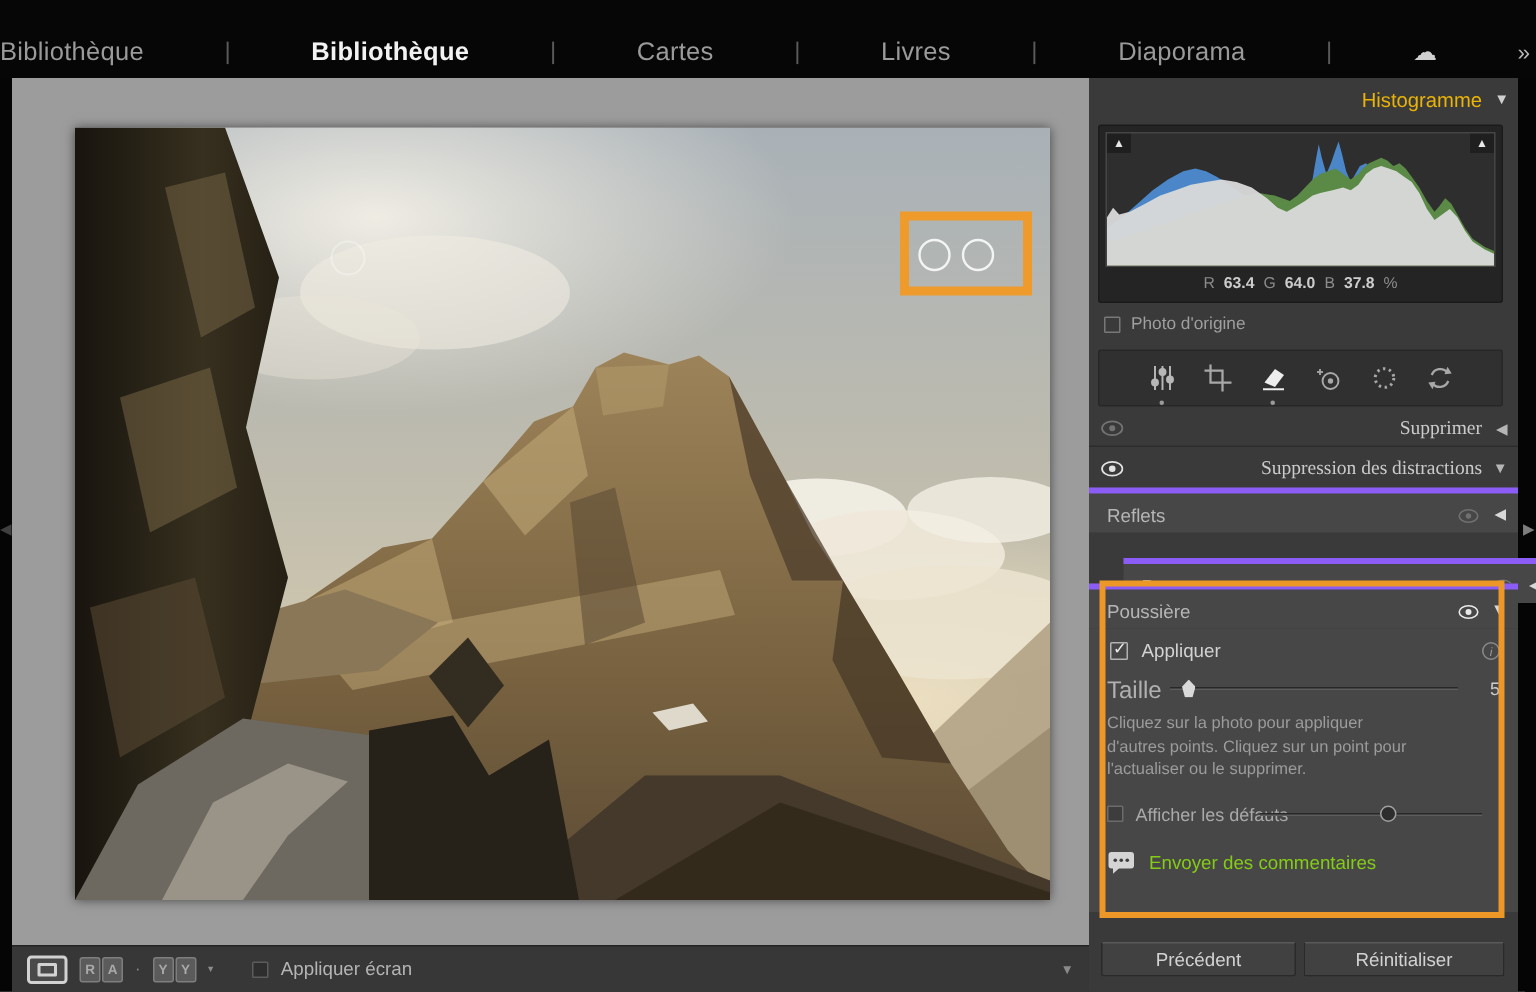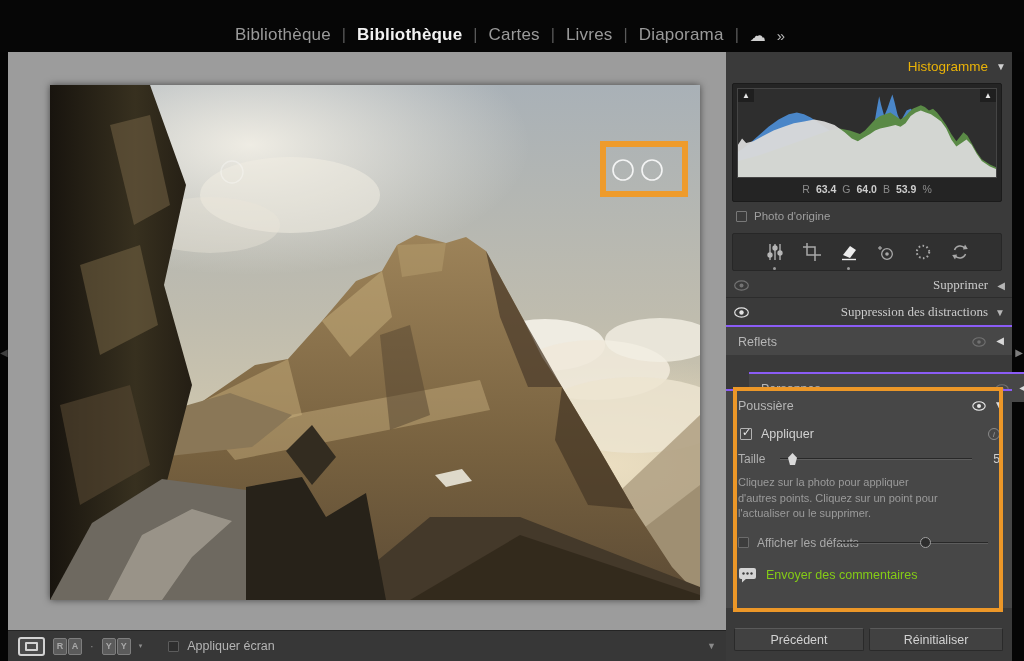--- a/index.html
+++ b/index.html
@@ -1,21 +1,21 @@
 <!DOCTYPE html>
 <html><head>
 <meta charset="utf-8">
 <style>
   * { margin:0; padding:0; box-sizing:border-box; }
   body { background:#000; font-family:"Liberation Sans", sans-serif; width:1024px; height:661px; overflow:hidden; }
   #app { position:relative; width:1024px; height:661px; background:#000; }
 
   
   .topnav { position:absolute; top:0; left:0; width:100%; height:52px; background:#060606;
-            display:flex; align-items:center; justify-content:center; gap:11px; padding:18px 6px 0 0; }
+            display:flex; align-items:center; justify-content:space-between; gap:11px; padding:18px 6px 0 0; }
   .topnav .mod { color:#9a9a9a; font-size:17px; letter-spacing:.2px; cursor:pointer; }
   .topnav .mod.active { color:#f2f2f2; font-weight:bold; }
   .topnav .sep { color:#5a5a5a; font-size:16px; }
   .topnav .cloud { color:#cfcfcf; font-size:16px; }
   .topnav .chev { color:#b9b9b9; font-size:15px; letter-spacing:-2px; }
 
   
   .edge-left  { position:absolute; left:0; top:52px; width:8px; height:609px; background:#050505; }
   .edge-left .arr  { position:absolute; top:295px; left:0px; color:#3f3f3f; font-size:10px; }
   .edge-right { position:absolute; right:0; top:52px; width:12px; height:609px; background:#050505; }
@@ -70,38 +70,38 @@
   .tool.dotted::after { content:""; position:absolute; bottom:-7px; left:9px; width:3px; height:3px;
                         border-radius:50%; background:#9a9a9a; }
 
   .prow { position:absolute; left:0; width:286px; height:24px;font-family:Liberation Serif, serif; }
   .prow .eye { position:absolute; left:8px; top:6px; }
   .prow .lbl { position:absolute; right:24px; top:3px; color:#cacaca; font-size:13px; }
   .prow .arr { position:absolute; right:7px; top:6px; color:#b5b5b5; font-size:10px; }
   #row-supprimer { top:222px; border-bottom:1px solid #2c2c2c; }
   #row-distract  { top:249px; }
 
-  .subrow { position:absolute; left:0; width:286px; height:30px; background:#474747; border-top:2px solid #8b5cf6; }
+  .subrow { position:absolute; left:0; width:286px; height:30px; background:#474747; border-top:4px solid #8b5cf6; }
   .subrow .lbl { position:absolute; left:12px; top:8px; color:#b6b6b6; font-size:12.5px; }
   .subrow .eye { position:absolute; right:26px; top:10px; }
   .subrow .arr { position:absolute; right:8px; top:8px; color:#d8d8d8; font-size:10px; }
   #row-reflets   { top:273px; }
   #row-personnes { top:320px;margin-left:23px; }
   #row-poussiere { top:337px;padding-left:22px; }
   .dust-body { position:absolute; top:367px; left:0; width:286px; height:189px; background:#474747; }
 
   .apply-row { position:absolute; top:8px; left:14px; display:flex; align-items:center; gap:9px; }
   .chk { width:12px; height:12px; border:1px solid #b2b2b2; border-radius:1px; position:relative; }
   .chk .m { position:absolute; top:-3px; left:1px; color:#ececec; font-size:11px; }
   .apply-row .lbl { color:#d2d2d2; font-size:12.5px; }
   .info-i { position:absolute; top:9px; right:12px; width:12px; height:12px; border:1px solid #8a8a8a;
             border-radius:50%; color:#9c9c9c; font-size:8px; text-align:center; line-height:11px; font-style:italic; }
 
   .size-row { position:absolute; top:32px; left:12px; right:12px; height:16px; }
-  .size-row .lbl { position:absolute; left:0; top:1px; color:#b0b0b0; font-size:12px; }
+  .size-row .lbl { position:absolute; left:0; top:1px; color:#b0b0b0; font-size:16px; }
   .size-row .val { position:absolute; right:0; top:1px; color:#cdcdcd; font-size:12px; }
   .track { position:absolute; top:7px; height:2px; background:#282828; border-bottom:1px solid #5d5d5d; }
   .size-row .track { left:42px; right:28px; }
   .thumb-p { position:absolute; top:-5px; width:9px; height:12px; background:#d9d9d9;
              clip-path:polygon(50% 0, 100% 40%, 78% 100%, 22% 100%, 0 40%); }
   .defect-row .track { left:102px; right:12px; }
   .thumb-c { position:absolute; top:-5px; width:11px; height:11px; background:#2d2d2d;
              border:1.5px solid #a0a0a0; border-radius:50%; }
 
   .desc { position:absolute; top:56px; left:12px; width:210px; color:#9b9b9b; font-size:11px; line-height:1.42; }
@@ -257,21 +257,21 @@
         </svg>
         <div class="clip l">▲</div>
         <div class="clip r">▲</div>
       </div>
       <div class="hist-vals">
         <span class="k">R</span>
         <span class="v">63.4</span>
         <span class="k">G</span>
         <span class="v">64.0</span>
         <span class="k">B</span>
-        <span class="v">53.9</span>
+        <span class="v">37.8</span>
         <span class="k">%</span>
       </div>
     </div>
 
     <div class="orig-row">
       <div class="box"></div>
       <span class="lbl">Photo d'origine</span>
     </div>
 
     <div class="tools">

